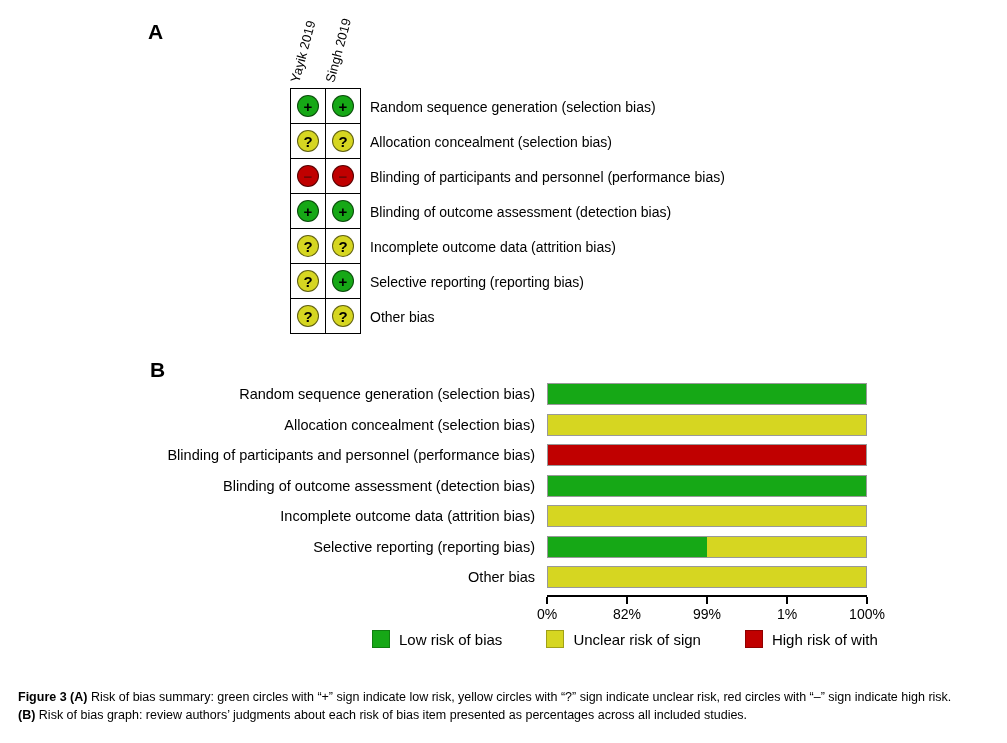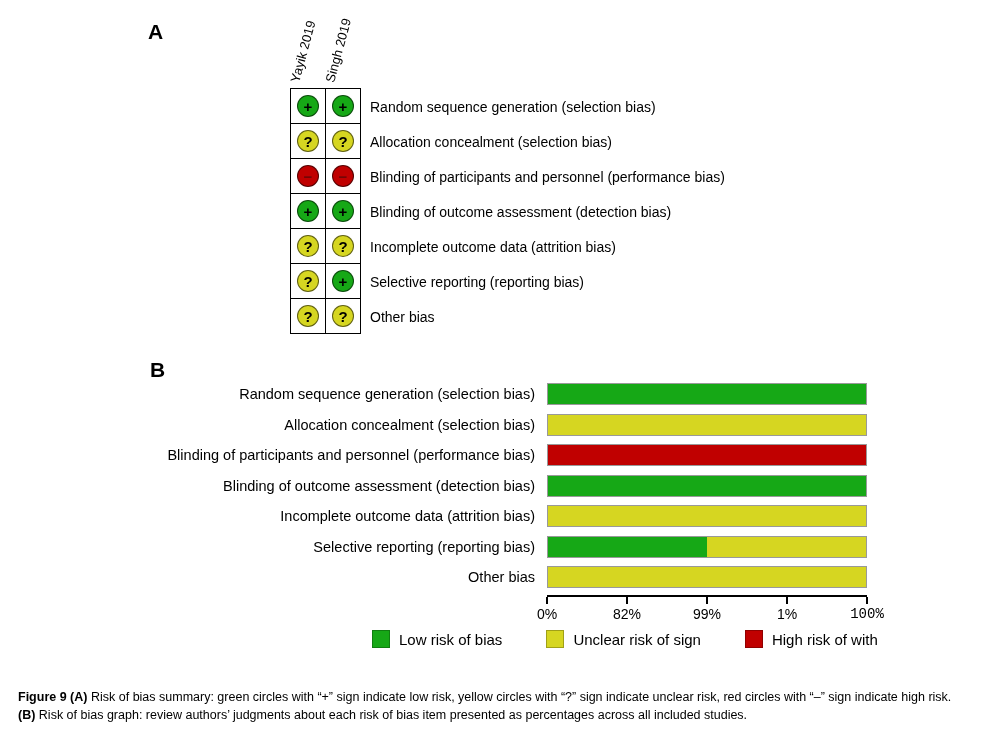--- a/index.html
+++ b/index.html
@@ -175,39 +175,39 @@
   <div id="x-axis">
       <span class="tick" style="left: 0%;"></span>
       <span class="tick-label" style="left: 0%;">0%</span>
       <span class="tick" style="left: 25%;"></span>
       <span class="tick-label" style="left: 25%;">82%</span>
       <span class="tick" style="left: 50%;"></span>
       <span class="tick-label" style="left: 50%;">99%</span>
       <span class="tick" style="left: 75%;"></span>
       <span class="tick-label" style="left: 75%;">1%</span>
       <span class="tick" style="left: 100%;"></span>
-      <span class="tick-label" style="left: 100%; font-family: Liberation Mono, monospace;">100%</span>
+      <span class="tick-label" style="left: 100%;">100%</span>
     </div>
 </div>
 
 <div id="legend">
     <div class="legend-item">
       <span class="legend-swatch" style="background: rgb(22, 168, 22);"></span>
       <span class="legend-label">Low risk of bias</span>
     </div>
     <div class="legend-item">
       <span class="legend-swatch" style="background: rgb(214, 214, 33);"></span>
       <span class="legend-label">Unclear risk of sign</span>
     </div>
     <div class="legend-item">
       <span class="legend-swatch" style="background: rgb(192, 0, 0);"></span>
       <span class="legend-label">High risk of with</span>
     </div>
   </div>
 
 <p id="caption">
-  <b>Figure 9</b>
+  <b>Figure 3</b>
   <b>(A)</b>
   <span>Risk of bias summary: green circles with “+” sign indicate low risk, yellow circles with “?” sign indicate unclear risk, red circles with “–” sign indicate high risk.</span>
   <br>
   <b>(B)</b>
   <span>Risk of bias graph: review authors’ judgments about each risk of bias item presented as percentages across all included studies.</span>
 </p>
 
 </body></html>

